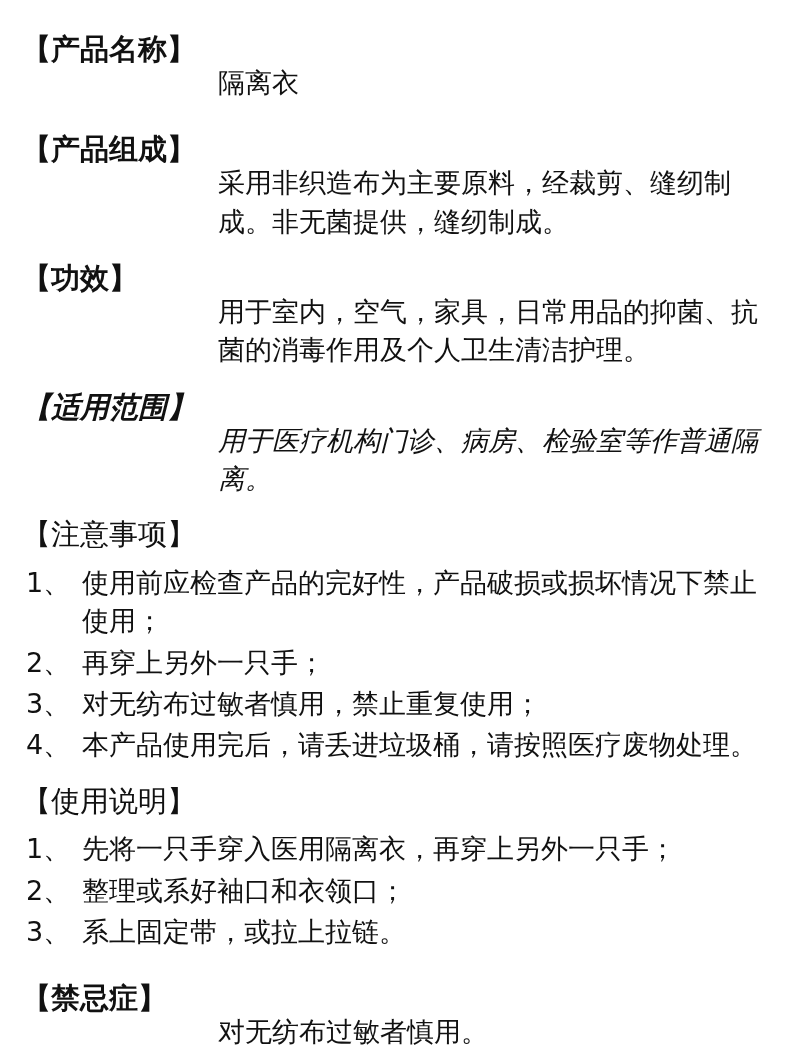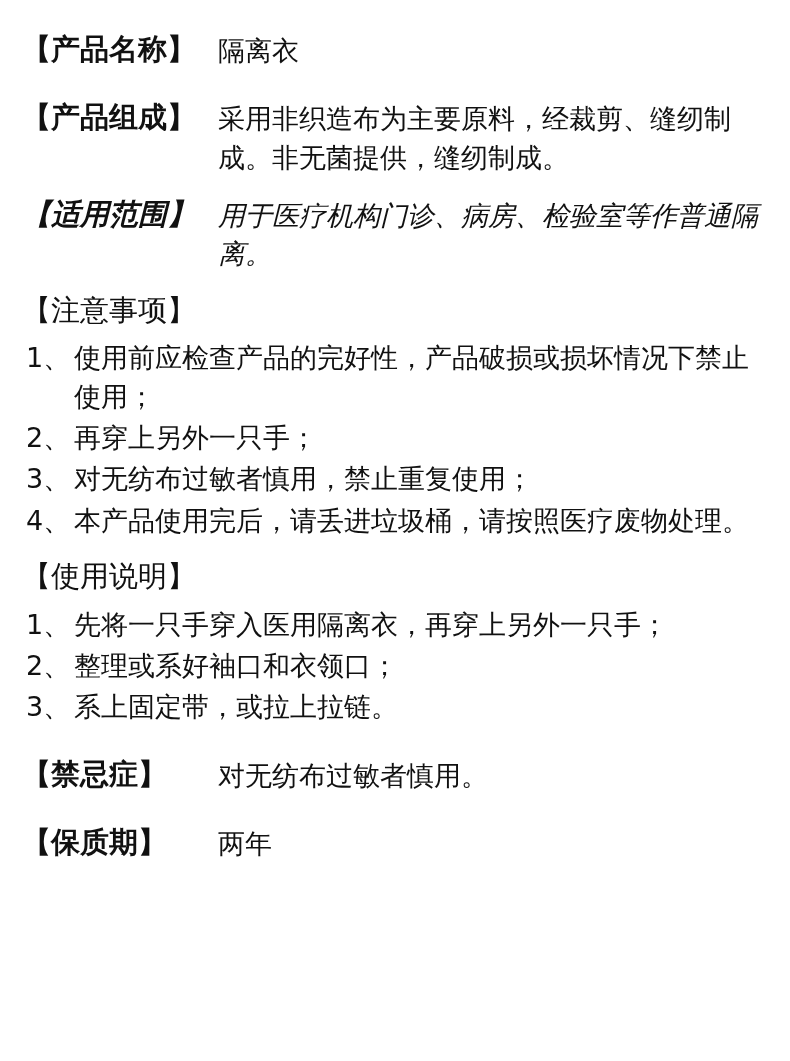--- a/index.html
+++ b/index.html
@@ -35,20 +35,21 @@
     white-space: nowrap;
     flex: 0 0 auto;
     width: 196px;
     letter-spacing: 0px;
   }
   .value {
     font-size: 27px;
     line-height: 1.42;
     flex: 1 1 auto;
     padding-top: 2px;
+    margin-top: 32px;
   }
 
   
   .section-heading {
     font-weight: normal;
     font-size: 29px;
     line-height: 1.3;
     margin: 18px 0 10px 0;
   }
 
@@ -66,20 +67,21 @@
   }
   .list-num {
     flex: 0 0 auto;
     width: 52px;
     text-align: left;
     padding-left: 4px;
     box-sizing: border-box;
   }
   .list-text {
     flex: 1 1 auto;
+    margin-left: 8px;
   }
 
   .spacer-sm { height: 10px; }
   .spacer-md { height: 22px; }
 
   .row.tight { margin-bottom: 14px; font-style: italic; }
   .row.wide-label .label { width: 196px; }
 </style>
 </head>
 <body>
@@ -91,20 +93,24 @@
     <div class="value">隔离衣</div>
   </div>
 
   <div class="spacer-sm"></div>
 
   <div class="row wide-label">
     <div class="label">【产品组成】</div>
     <div class="value">采用非织造布为主要原料，经裁剪、缝纫制成。非无菌提供，缝纫制成。</div>
   </div>
 
+  <div class="row wide-label">
+    <div class="label">【功效】</div>
+    <div class="value">用于室内，空气，家具，日常用品的抑菌、抗菌的消毒作用及个人卫生清洁护理。</div>
+  </div>
 
   <div class="row wide-label tight">
     <div class="label">【适用范围】</div>
     <div class="value">用于医疗机构门诊、病房、检验室等作普通隔离。</div>
   </div>
 
   <div class="section-heading">【注意事项】</div>
   <div class="list">
     <div class="list-item">
       <div class="list-num">1、</div>

